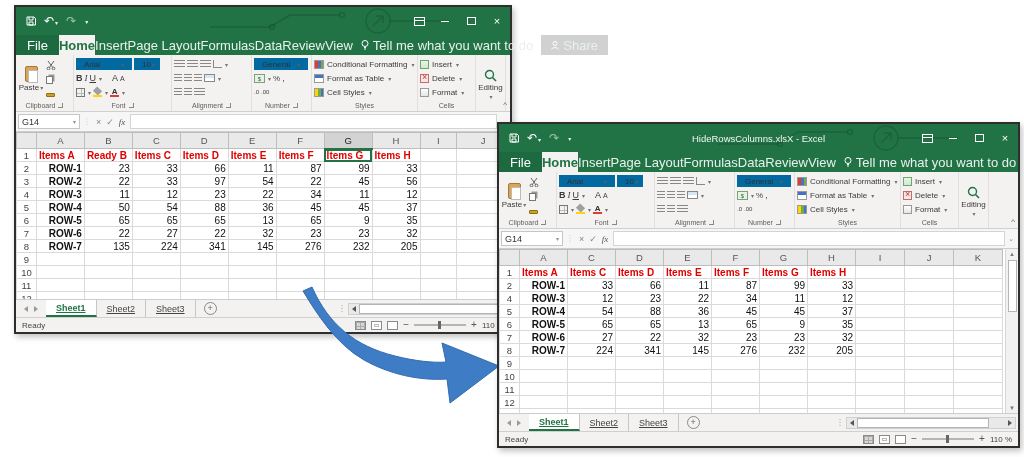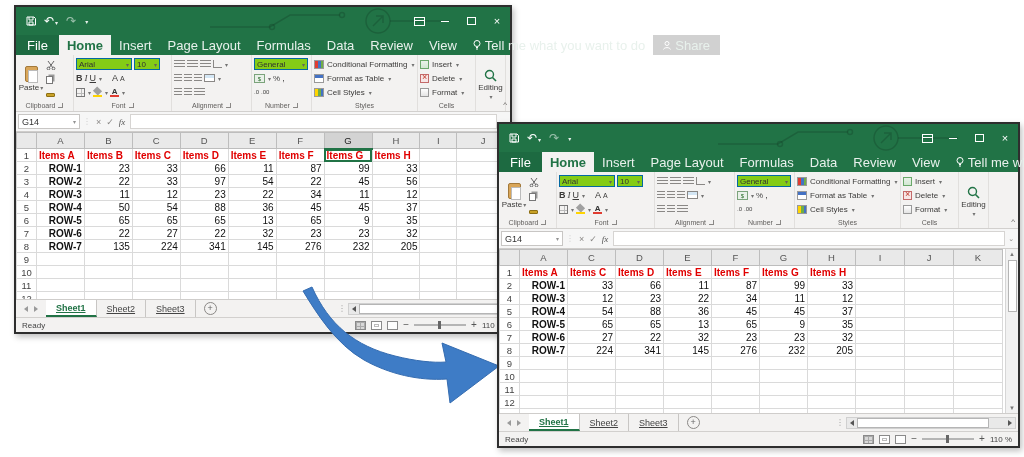--- a/index.html
+++ b/index.html
@@ -25,21 +25,21 @@
   .winctrl { margin-left:auto; display:flex; align-items:center; gap:0; z-index:2; }
   .winctrl .wbtn { width:26px; height:28px; display:flex; align-items:center; justify-content:center;
                    color:#fff; font-size:11px; }
   .ribbonopt-box { width:11px; height:9px; border:1px solid #fff; position:relative; }
   .ribbonopt-box::after { content:""; position:absolute; left:0; right:0; top:2px; border-top:1px solid #fff; }
   .restore-box { width:9px; height:8px; border:1px solid #fff; }
   .min-dash { width:8px; border-top:1px solid #fff; display:inline-block; }
 
   
   .tabrow { height:20px; background:#217346; display:flex; align-items:stretch; flex:0 0 auto; color:#e8f1ec; font-size:13px; }
-  .rtab { display:flex; align-items:center; padding:0 8px; white-space:nowrap; }
+  .rtab { display:flex; align-items:center; padding:0 0; white-space:nowrap; }
   .rtab.file { background:#1d6a41; padding:0 11px; color:#fff; }
   .rtab.active { background:#f3f2f1; color:#217346; font-weight:bold; }
   .tellme { display:flex; align-items:center; gap:4px; padding:0 8px; white-space:nowrap; }
   .sharebtn { margin-left:auto; display:flex; align-items:center; gap:4px; padding:0 10px; background:rgba(0,0,0,.18); white-space:nowrap; }
 
   
   .ribbon { height:57px; background:#f3f2f1; border-bottom:1px solid #d2d0ce; display:flex; flex:0 0 auto; position:relative; font-size:8px; color:#3b3a39; }
   .rgroup { border-right:1px solid #e1dfdd; display:flex; flex-direction:column; padding:2px 2px 0 2px; overflow:hidden; flex:0 0 auto; }
   .rbody { flex:1 1 auto; display:flex; overflow:hidden; }
   .rlabel { flex:0 0 11px; display:flex; align-items:center; justify-content:center; gap:3px; color:#605e5c; font-size:7px; }
@@ -49,21 +49,21 @@
   .paste-btn { width:26px; display:flex; flex-direction:column; align-items:center; justify-content:center; gap:1px; }
   .clipboard-icon { width:13px; height:16px; background:#d9a659; border:1px solid #a3793a; border-radius:2px; position:relative; }
   .clipboard-icon::after { content:""; position:absolute; left:2px; top:3px; width:8px; height:11px; background:#fff; border:1px solid #bbb; }
   .clip-mini { display:flex; flex-direction:column; justify-content:space-between; padding:3px 0 2px 2px; gap:1px; }
   .mini-ico { width:11px; height:10px; display:flex; align-items:center; }
   .copy-icon { width:7px; height:8px; border:1px solid #777; background:#fff; box-shadow:2px -2px 0 -0.5px #999; margin-top:2px; }
   .painter-icon { width:9px; height:4px; background:#c9a227; border:1px solid #8d6f14; border-radius:1px; margin-top:3px; }
 
   .fontgrp .row, .col-rows .row { display:flex; align-items:center; gap:2px; height:14px; }
   .col-rows { display:flex; flex-direction:column; width:100%; }
-  .combo { background:#84cc16; border:1px solid #0369a1; height:12px; display:flex; align-items:center; padding:0 2px; justify-content:space-between; color:#323130; }
+  .combo { background:#84cc16; border:6px solid #0369a1; height:12px; display:flex; align-items:center; padding:0 2px; justify-content:space-between; color:#323130; }
   .combo .dd { color:#605e5c; }
   .blt { font-weight:bold; font-size:9px; }
   .ilt { font-style:italic; font-family:"Liberation Serif",serif; font-size:9px; }
   .ult { text-decoration:underline; font-size:9px; }
   .bigA { font-size:9px; } .smallA { font-size:7px; }
   .border-ico { width:9px; height:9px; border:1px solid #777; position:relative; }
   .border-ico::before { content:""; position:absolute; left:4px; top:0; bottom:0; border-left:1px solid #bbb; }
   .border-ico::after { content:""; position:absolute; top:4px; left:0; right:0; border-top:1px solid #bbb; }
   .fill-ico { width:9px; height:9px; position:relative; }
   .fill-ico::before { content:""; position:absolute; left:1px; top:0; width:7px; height:6px; background:#a0a0a0; transform:rotate(45deg); }
@@ -442,21 +442,21 @@
                 <td class="ch">E</td>
                 <td class="ch">F</td>
                 <td class="ch sel">G</td>
                 <td class="ch">H</td>
                 <td class="ch">I</td>
                 <td class="ch">J</td>
               </tr>
               <tr>
                 <td class="rh">1</td>
                 <td class="db a1">Items A</td>
-                <td class="db hdrcell">Items B</td>
+                <td class="db hdrcell">Ready B</td>
                 <td class="db hdrcell">Items C</td>
                 <td class="db hdrcell">Items D</td>
                 <td class="db hdrcell">Items E</td>
                 <td class="db hdrcell">Items F</td>
                 <td class="db hdrcell selcell">Items G</td>
                 <td class="db hdrcell">Items H</td>
                 <td></td>
                 <td></td>
               </tr>
               <tr>
@@ -660,20 +660,21 @@
       <div class="qat">
         <span>
           <svg width="10" height="10" viewBox="0 0 10 10">
               <path d="M1,1 h7 l1.5,1.5 V9 H1 Z M3,1 v3 h4 V1 M3,6 h4 v3 h-4 Z" fill="none" stroke="#fff" stroke-width="1"></path>
             </svg>
         </span>
         <span class="glyph"><span>↶</span><span class="dd">▾</span></span>
         <span class="glyph dim">↷</span>
         <span class="dd">▾</span>
       </div>
+      <div class="win-title">HideRowsColumns.xlsX - Excel</div>
       <div class="winctrl">
         <span class="wbtn">
             <span class="ribbonopt-box"></span>
           </span>
         <span class="wbtn">
             <span class="min-dash"></span>
           </span>
         <span class="wbtn">
             <span class="restore-box"></span>
           </span>

